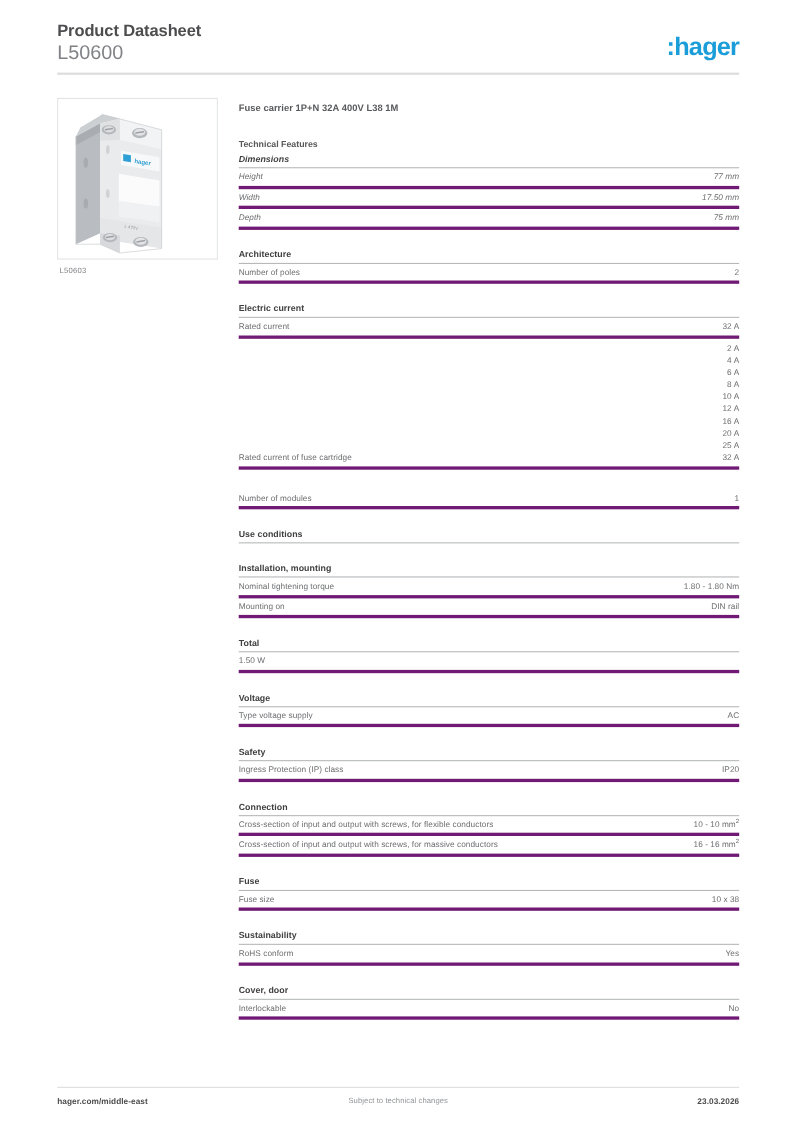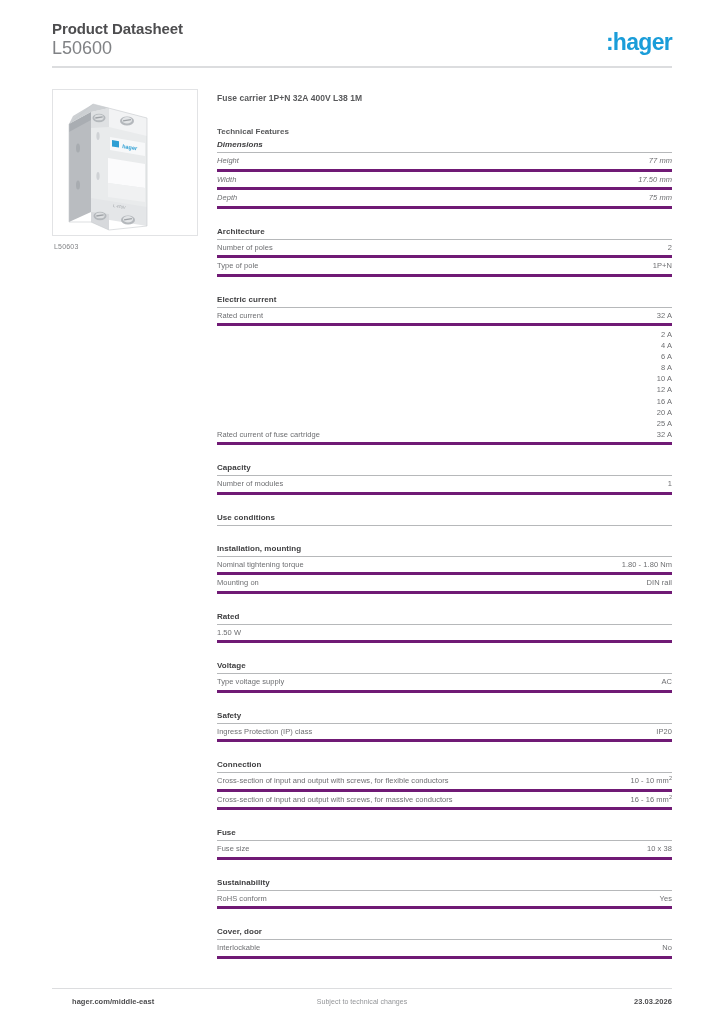--- a/index.html
+++ b/index.html
@@ -177,21 +177,20 @@
     height: 14px;
     font-size: 7.5px;
   }
   .footer-left {
     position: absolute;
     left: 0;
     top: 0;
     font-weight: bold;
     color: #4d4d4f;
     letter-spacing: 0.05px;
-    margin-left: 20px;
   }
   .footer-center {
     position: absolute;
     left: 50%;
     transform: translateX(-50%);
     top: 0.5px;
     color: #939598;
     font-size: 7px;
     letter-spacing: 0.05px;
   }
@@ -284,24 +283,20 @@
           <div class="row">
             <div class="row-label">Depth</div>
             <div class="row-value">75 mm</div>
           </div>
         </div>
         <div class="section">
           <div class="section-title">Architecture</div>
           <div class="row">
             <div class="row-label">Number of poles</div>
             <div class="row-value">2</div>
-          </div>
-          <div class="row">
-            <div class="row-label">Type of pole</div>
-            <div class="row-value">1P+N</div>
           </div>
         </div>
         <div class="section">
           <div class="section-title">Electric current</div>
           <div class="row">
             <div class="row-label">Rated current</div>
             <div class="row-value">32 A</div>
           </div>
           <div class="row multi">
             <div class="row-label">Rated current of fuse cartridge</div>
@@ -311,42 +306,41 @@
 8 A
 10 A
 12 A
 16 A
 20 A
 25 A
 32 A</div>
           </div>
         </div>
         <div class="section">
-          <div class="section-title">Capacity</div>
           <div class="row">
             <div class="row-label">Number of modules</div>
             <div class="row-value">1</div>
           </div>
         </div>
         <div class="section">
           <div class="section-title">Use conditions</div>
         </div>
         <div class="section">
           <div class="section-title">Installation, mounting</div>
           <div class="row">
             <div class="row-label">Nominal tightening torque</div>
             <div class="row-value">1.80 - 1.80 Nm</div>
           </div>
           <div class="row">
             <div class="row-label">Mounting on</div>
             <div class="row-value">DIN rail</div>
           </div>
         </div>
         <div class="section">
-          <div class="section-title">Rated</div>
+          <div class="section-title">Total</div>
           <div class="row">
             <div class="row-value">1.50 W</div>
           </div>
         </div>
         <div class="section">
           <div class="section-title">Voltage</div>
           <div class="row">
             <div class="row-label">Type voltage supply</div>
             <div class="row-value">AC</div>
           </div>

